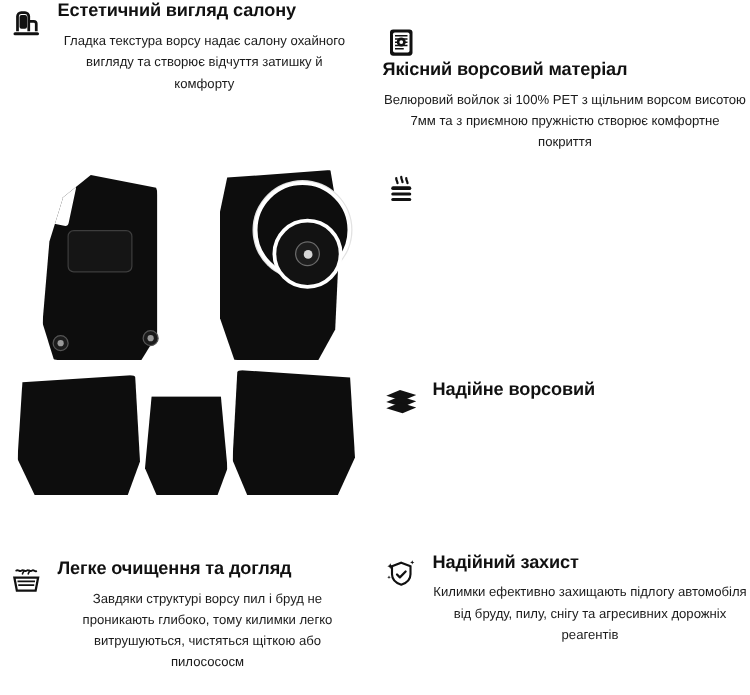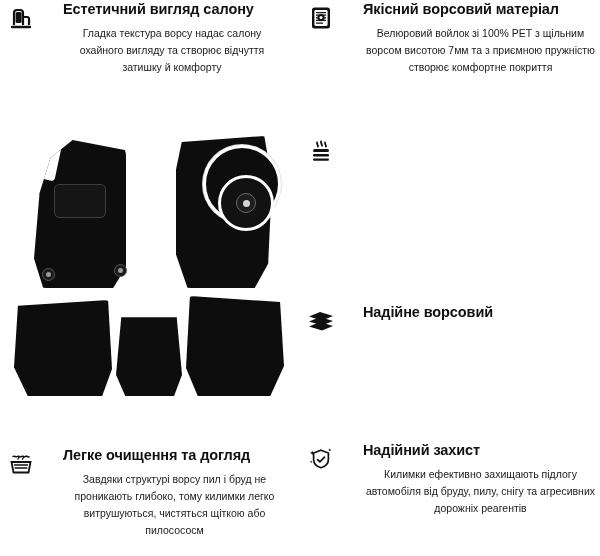--- a/index.html
+++ b/index.html
@@ -18,21 +18,20 @@
     position: relative;
     width: 600px;
     height: 556px;
   }
 
   
   .feature {
     position: absolute;
     display: flex;
     align-items: flex-start;
-    gap: 17px;
   }
   .feature .ico {
     flex: 0 0 auto;
     width: 30px;
     height: 30px;
     margin-right: 10px;
     margin-top: 1px;
     display: flex;
     align-items: center;
     justify-content: center;
@@ -50,21 +49,21 @@
     margin: 0;
     font-size: 10.5px;
     line-height: 1.63;
     color: #1b1b1b;
     max-width: 100%;
     text-align: center;
   }
 
   
   #f-look    { left: 6px;   top: 2px;   width: 275px; }
-  #f-mat     { left: 306px; top: 2px;   width: 292px; }
+  #f-mat     { left: 306px; top: 18px;   width: 292px; flex-direction: column; }
   #f-wear    { left: 306px; top: 136px; width: 292px; }
   #f-grip    { left: 306px; top: 305px; width: 292px; }
   #f-clean   { left: 6px;   top: 448px; width: 280px; }
   #f-protect { left: 306px; top: 443px; width: 292px; }
 
   
   .ico svg { display: block; }
 
   
   .product {

